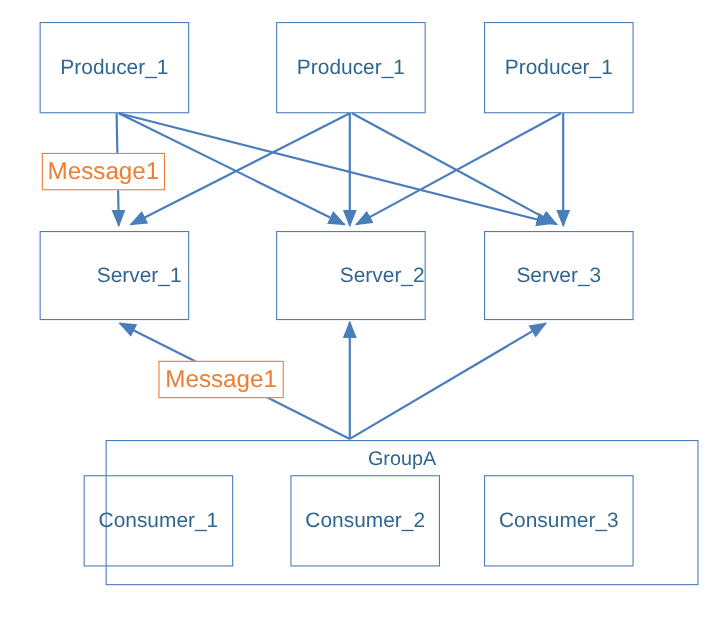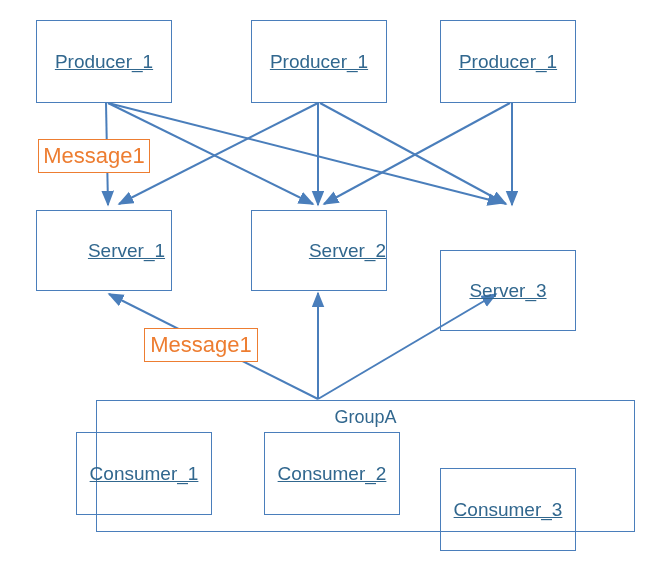--- a/index.html
+++ b/index.html
@@ -32,21 +32,20 @@
     box-sizing: border-box;
     border: 1.6px solid #4A7EBB;
     background: transparent;
     display: flex;
     align-items: center;
     justify-content: center;
     color: #31678E;
     font-size: 19px;
     font-family: "Liberation Sans", sans-serif;
     letter-spacing: 0px;
-    text-decoration: underline;
   }
   .node-label {
     color: #31678E;
     font-size: 19px;
     line-height: 1;
     white-space: nowrap;
   }
   .group-box {
     position: absolute;
     box-sizing: border-box;
@@ -117,35 +116,35 @@
   <div class="node" style="left:440px; top:20px; width:136px; height:83px;">
     <span class="node-label">Producer_1</span>
   </div>
 
   <div class="node" style="left:36px; top:210px; width:136px; height:81px;padding-left:45px;">
     <span class="node-label">Server_1</span>
   </div>
   <div class="node" style="left:251px; top:210px; width:136px; height:81px;justify-content:flex-end;">
     <span class="node-label">Server_2</span>
   </div>
-  <div class="node" style="left:440px; top:210px; width:136px; height:81px;margin-top:40px;">
+  <div class="node" style="left:440px; top:210px; width:136px; height:81px;">
     <span class="node-label">Server_3</span>
   </div>
 
   <div class="group-box" style="left:49px; top:400px; width:539px; height:132px;">
     <div class="group-title">GroupA</div>
   </div>
 
   <div class="node" style="left:76px; top:432px; width:136px; height:83px;text-align:right;">
     <span class="node-label">Consumer_1</span>
   </div>
   <div class="node" style="left:264px; top:432px; width:136px; height:83px;">
     <span class="node-label">Consumer_2</span>
   </div>
-  <div class="node" style="left:440px; top:432px; width:136px; height:83px;margin-top:36px;">
+  <div class="node" style="left:440px; top:432px; width:136px; height:83px;">
     <span class="node-label">Consumer_3</span>
   </div>
 
   <div class="msg-tag" style="left:38px; top:139px; width:112px; height:34px;">
     <span>Message1</span>
   </div>
   <div class="msg-tag" style="left:144px; top:328px; width:114px; height:34px;">
     <span>Message1</span>
   </div>
 

